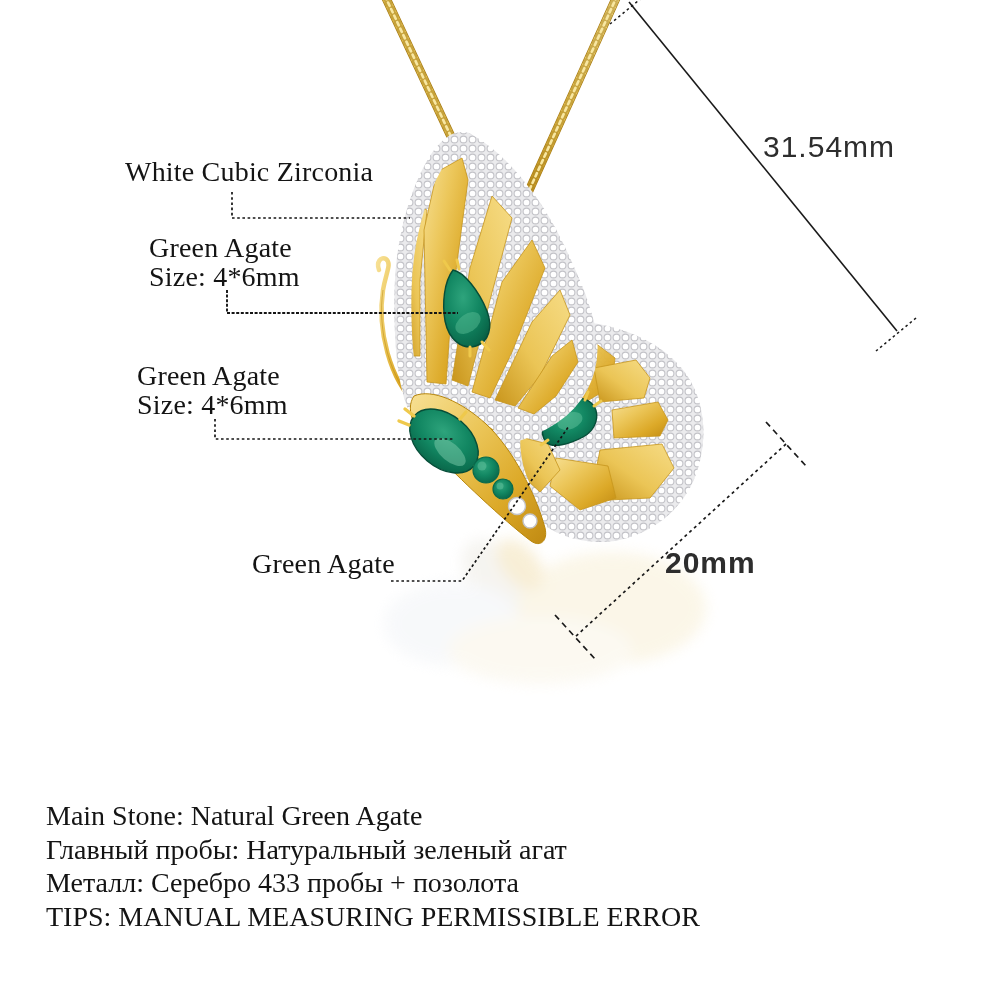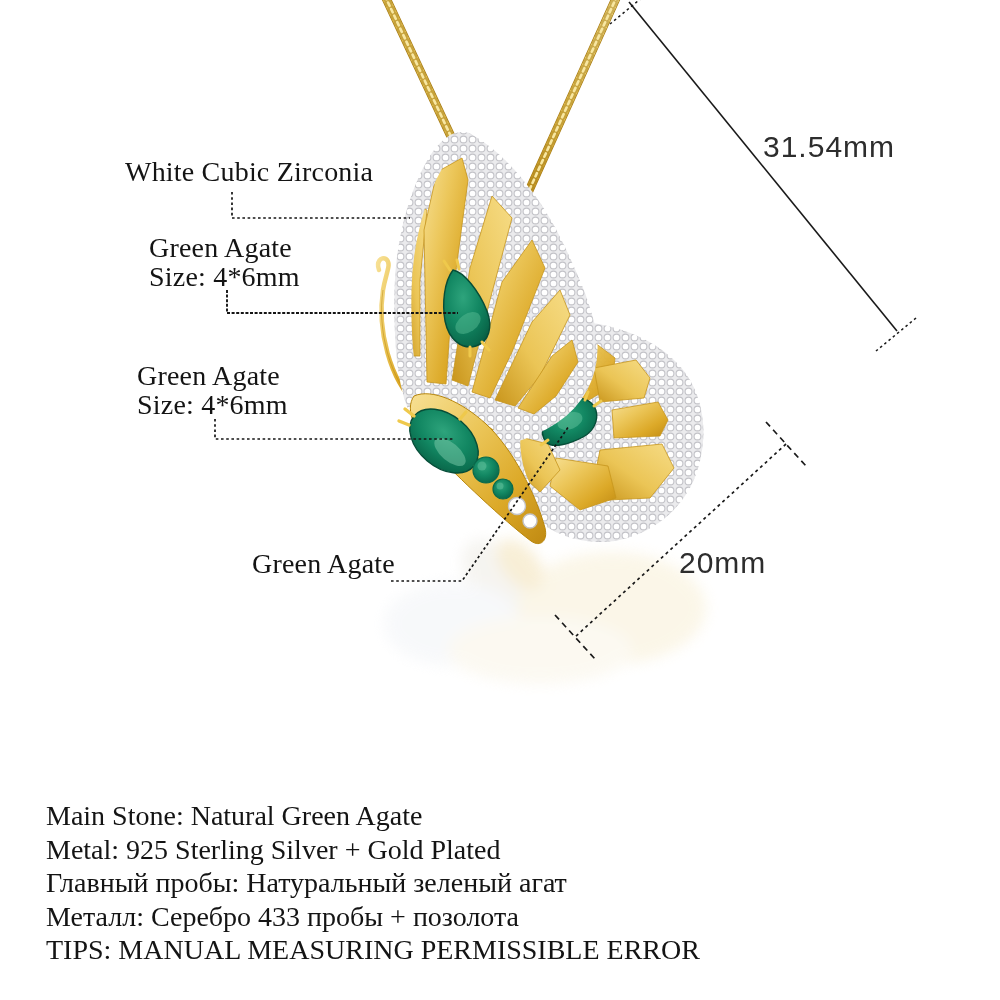--- a/index.html
+++ b/index.html
@@ -217,23 +217,22 @@
     <div>Green Agate</div>
     <div>Size: 4*6mm</div>
   </div>
 
   <div class="callout" style="left:252px;top:549px;">
     <div>Green Agate</div>
   </div>
 
   <div class="mm-label" style="left:763px;top:130px;">31.54mm</div>
 
-  <div class="mm-label" style="left:679px;top:546px;">20mm</div>
+  <div class="mm-label" style="left:665px;top:546px;font-weight:bold;">20mm</div>
 
   <div class="specs">
     <div>Main Stone: Natural Green Agate</div>
-    <div>Metal: 925 Sterling Silver + Gold Plated</div>
     <div>Главный пробы: Натуральный зеленый агат</div>
     <div>Металл: Серебро 433 пробы + позолота</div>
     <div>TIPS: MANUAL MEASURING PERMISSIBLE ERROR</div>
   </div>
 
 </div>
 
 </body></html>

